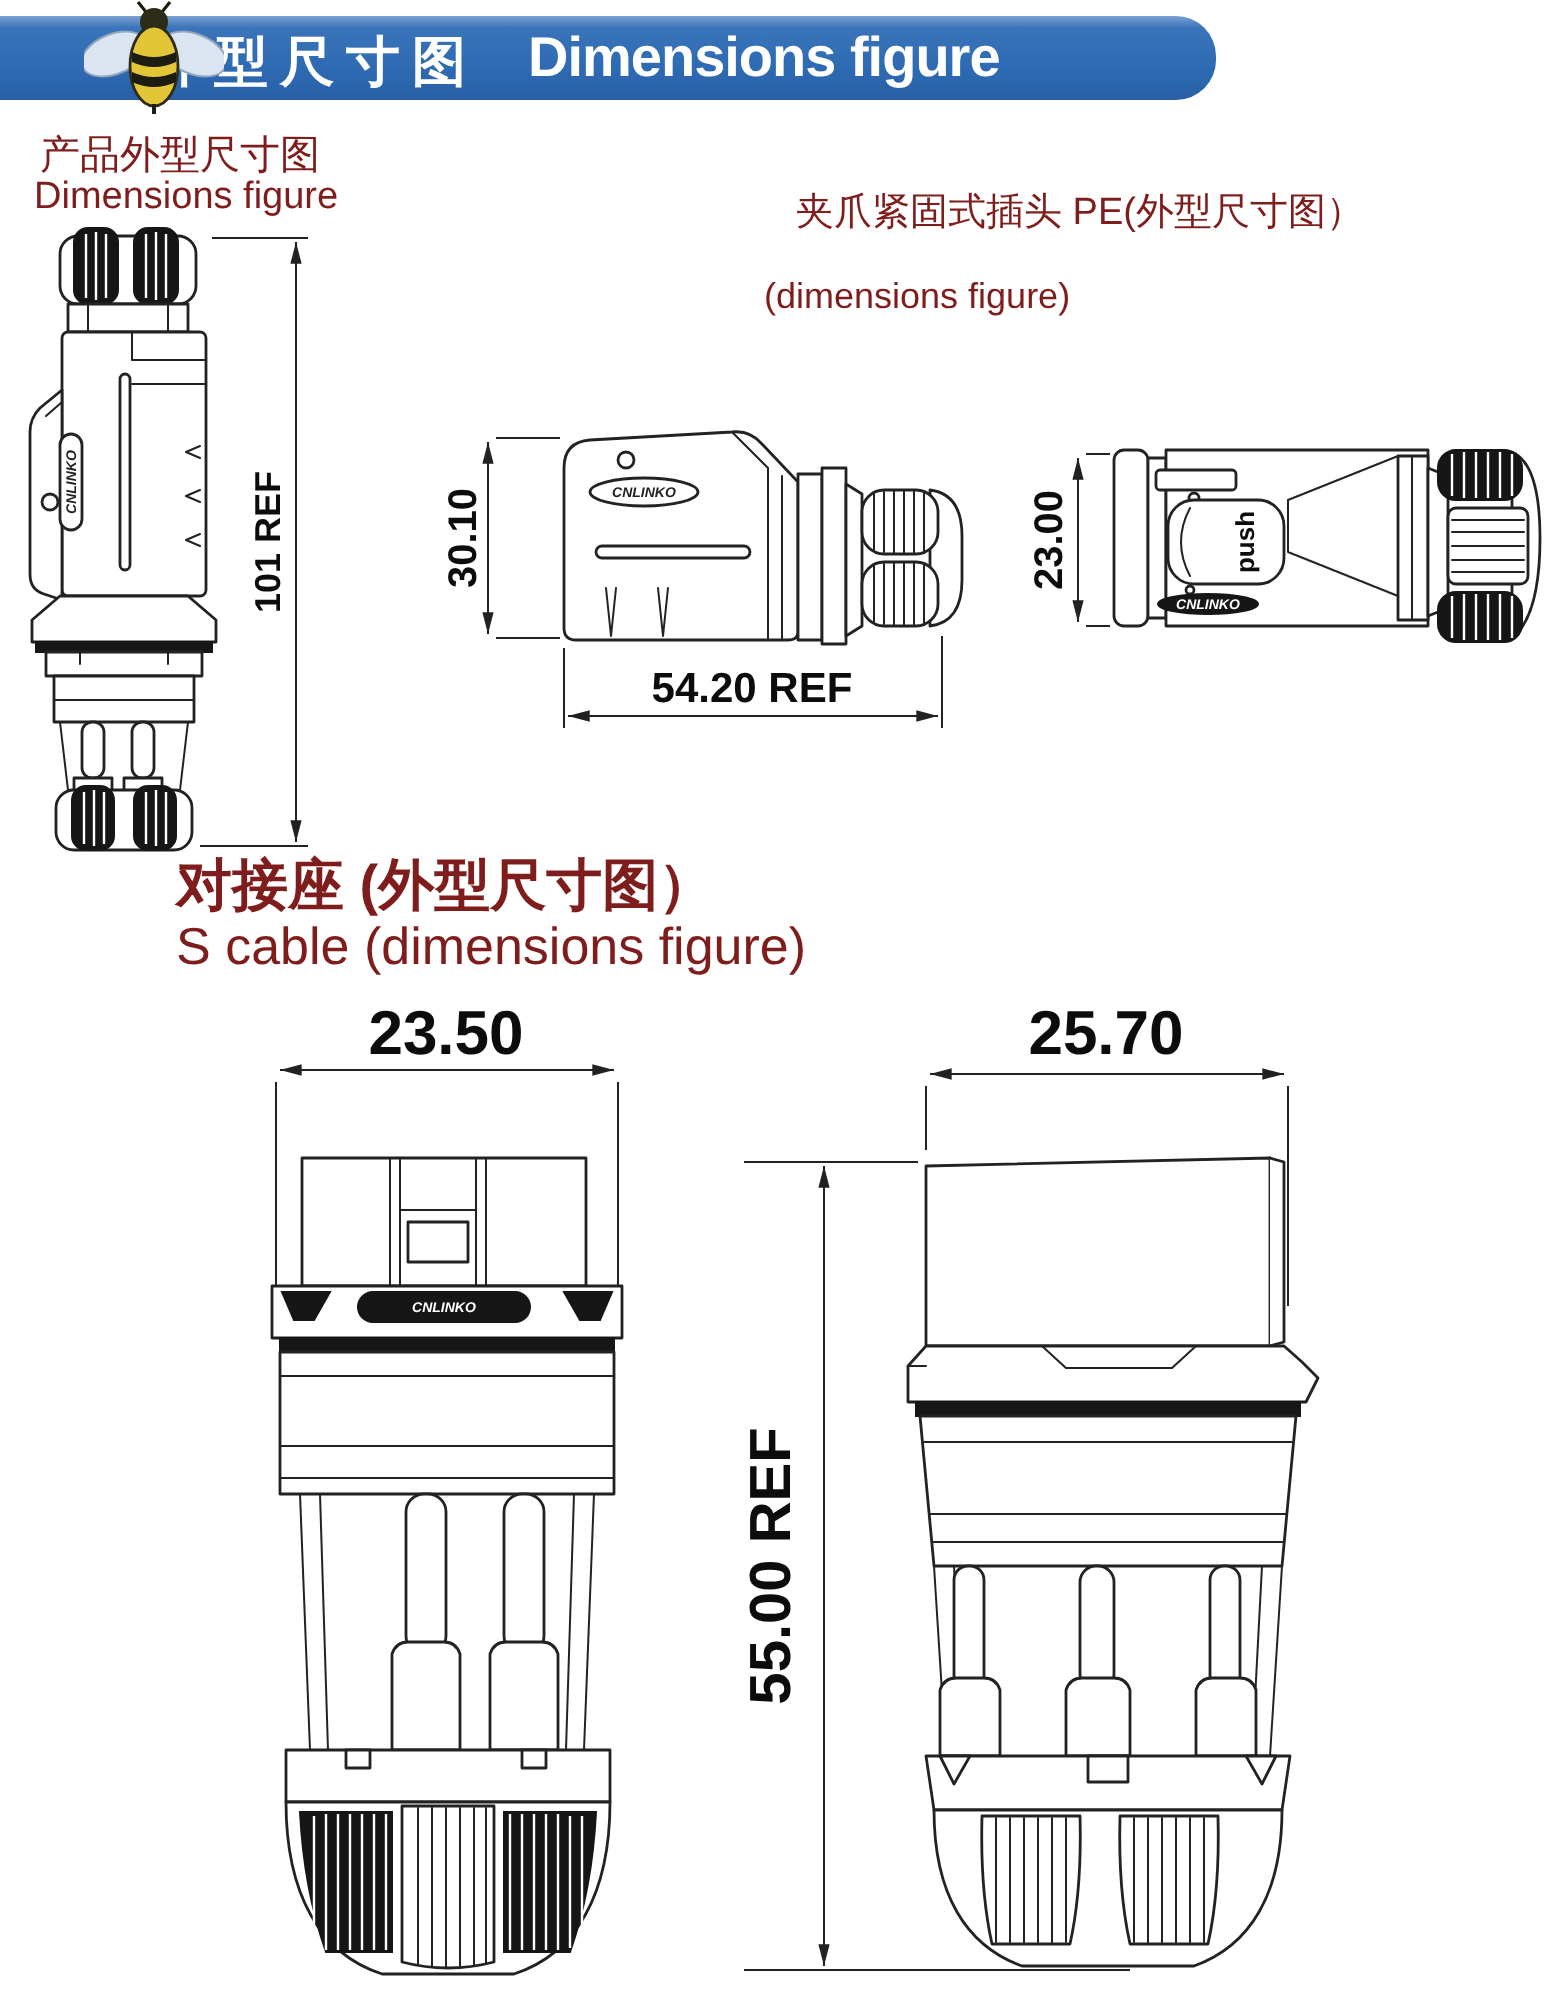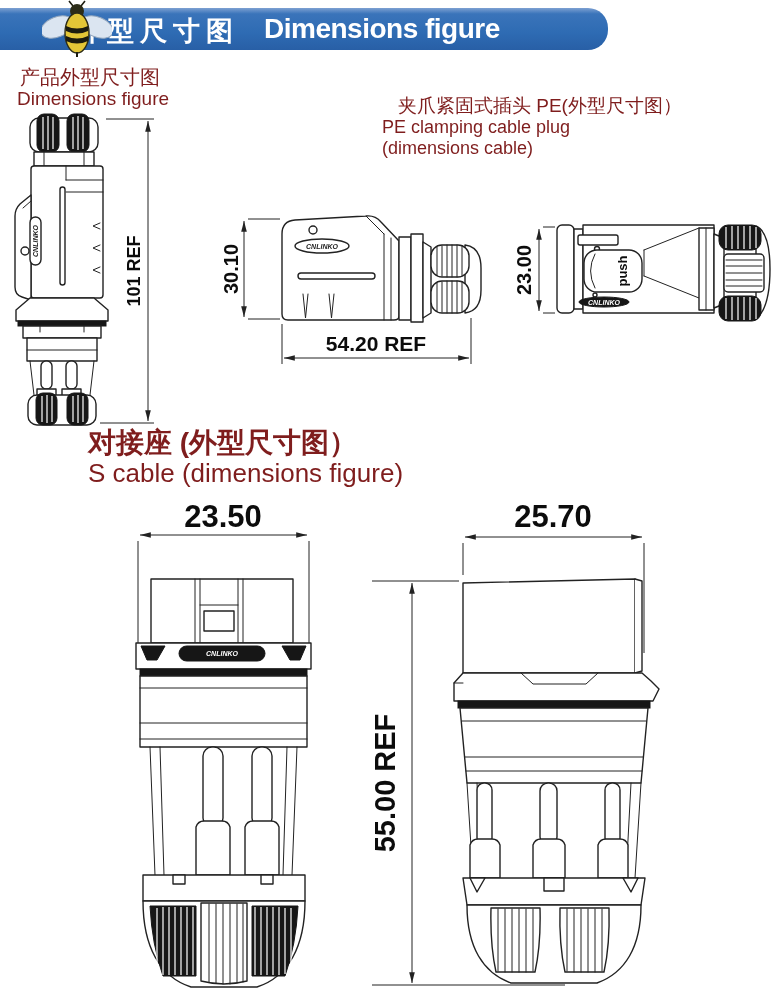--- a/index.html
+++ b/index.html
@@ -55,22 +55,21 @@
     <path d="M31,6 L27,1 M39,6 L43,1" stroke="#1c1c10" stroke-width="1.6" fill="none"></path>
     <circle cx="35" cy="11" r="7" fill="#2c2c18"></circle>
     <ellipse cx="35" cy="33" rx="12" ry="20" fill="#e3c637" stroke="#2c2c18" stroke-width="1.4"></ellipse>
     <path d="M24,26 Q35,31 46,26 L46,31 Q35,36 24,31 z M24,36 Q35,41 46,36 L46,41 Q35,46 24,41 z" fill="#1c1c10"></path>
     <path d="M35,52 L35,57" stroke="#1c1c10" stroke-width="2"></path>
   </svg>
 
   <div class="lbl lbl-product-zh">产品外型尺寸图</div>
   <div class="lbl lbl-product-en">Dimensions figure</div>
   <div class="lbl lbl-pe-zh">夹爪紧固式插头 PE(外型尺寸图）</div>
-  <div class="lbl lbl-pe-en1">PE clamping cable plug</div>
-  <div class="lbl lbl-pe-en2">(dimensions cable)</div>
+  <div class="lbl lbl-pe-en2">(dimensions figure)</div>
   <div class="lbl lbl-socket-zh">对接座 (外型尺寸图）</div>
   <div class="lbl lbl-socket-en">S cable (dimensions figure)</div>
 
   <svg class="drw" style="left:10px;top:105px" width="160" height="330" viewBox="0 0 160 330">
     <rect class="o" x="20" y="13" width="68" height="34" rx="9"></rect>
     <g class="k">
         <rect x="27" y="9" width="22" height="38" rx="7"></rect>
         <rect x="57" y="9" width="22" height="38" rx="7"></rect>
       </g>
     <path class="w" d="M33,12 V44 M38,11 V45 M43,12 V44 M63,12 V44 M68,11 V45 M73,12 V44"></path>

